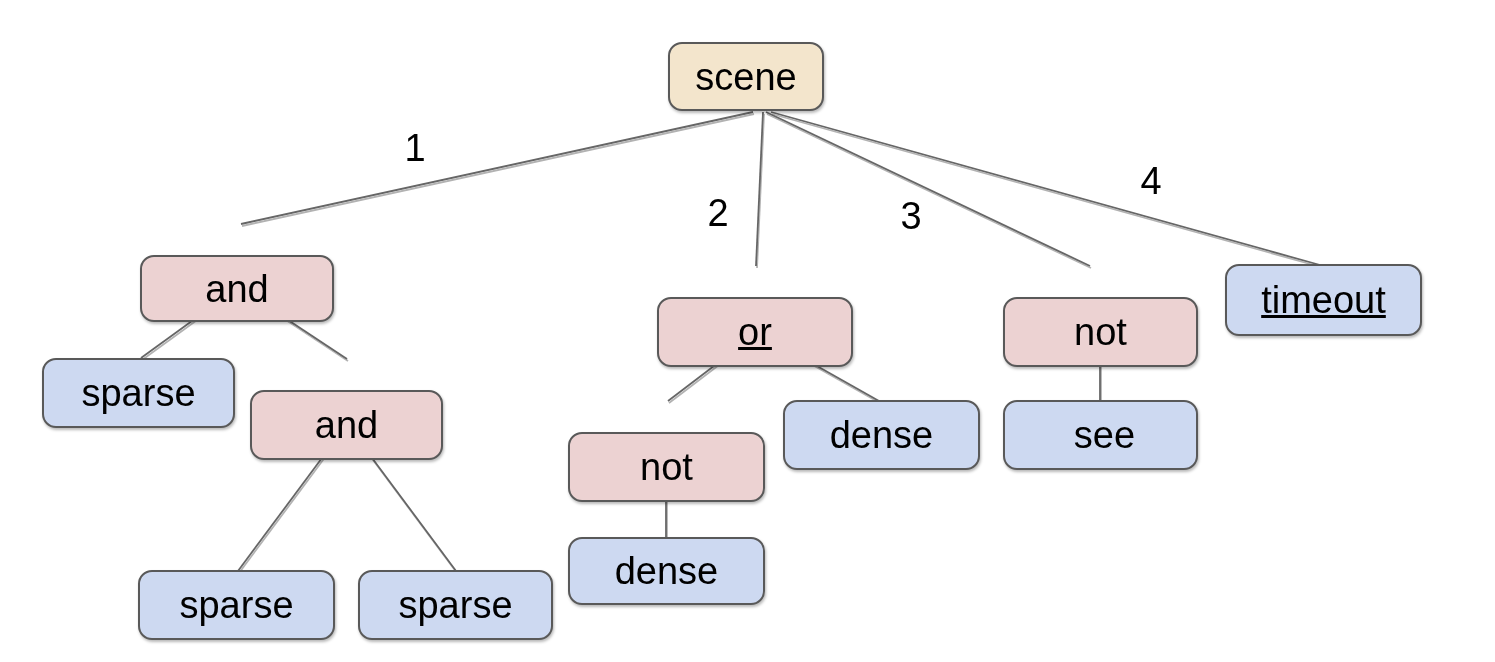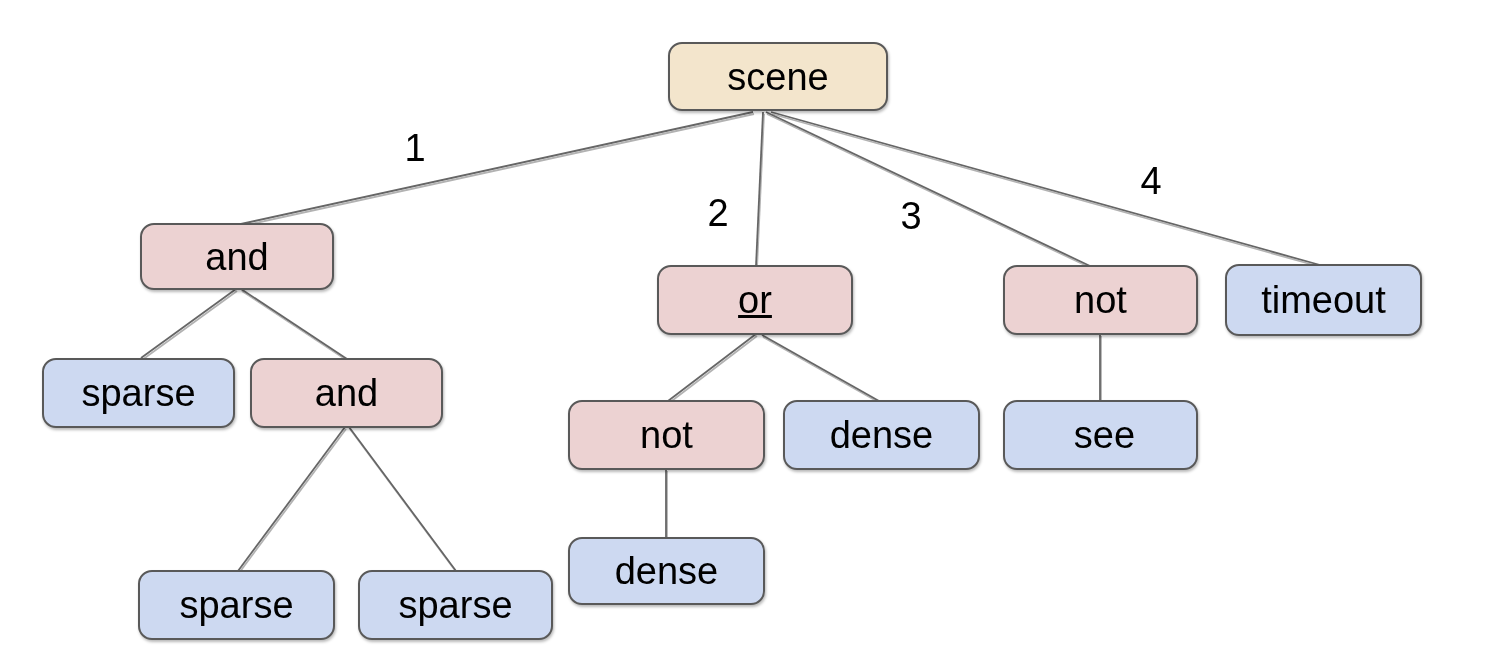--- a/index.html
+++ b/index.html
@@ -38,21 +38,21 @@
     align-items: center;
     justify-content: center;
     border: 2px solid var(--border-color);
     border-radius: 14px;
     font-size: 38px;
     line-height: 1;
     color: var(--text-color);
     box-shadow: 1px 2px 3px rgba(0,0,0,0.28);
   }
   .node.root     { background: var(--root-fill); }
-  .node.operator { background: var(--operator-fill); }
+  .node.operator { background: var(--operator-fill); margin-top: 32px; }
   .node.leaf     { background: var(--leaf-fill); }
   .edge-label {
     position: absolute;
     transform: translate(-50%, -50%);
     font-size: 38px;
     line-height: 1;
     color: var(--text-color);
   }
 </style>
 </head>
@@ -80,25 +80,25 @@
       <line class="edge" x1="349" y1="427" x2="456" y2="571"></line>
       <line class="edge" x1="666" y1="469" x2="666" y2="538"></line>
     </g>
   </svg>
 
   <div class="edge-label" style="left:415px; top:148px;">1</div>
   <div class="edge-label" style="left:718px; top:213px;">2</div>
   <div class="edge-label" style="left:911px; top:216px;">3</div>
   <div class="edge-label" style="left:1151px; top:181px;">4</div>
 
-  <div class="node root" style="left:668px;  top:42px;  width:220px; height:69px;">scene</div>
+  <div class="node root" style="left:668px;  top:42px;  width:156px; height:69px;">scene</div>
   <div class="node operator" style="left:140px;  top:223px; width:194px; height:67px;">and</div>
   <div class="node operator" style="left:657px;  top:265px; width:196px; height:70px;text-decoration:underline;">or</div>
   <div class="node operator" style="left:1003px; top:265px; width:195px; height:70px;">not</div>
-  <div class="node leaf" style="left:1225px; top:264px; width:197px; height:72px;">timeout</div>
+  <div class="node leaf" style="left:1225px; top:264px; width:197px; height:72px;text-decoration:underline;">timeout</div>
   <div class="node leaf" style="left:42px;   top:358px; width:193px; height:70px;">sparse</div>
   <div class="node operator" style="left:250px;  top:358px; width:193px; height:70px;">and</div>
   <div class="node operator" style="left:568px;  top:400px; width:197px; height:70px;">not</div>
   <div class="node leaf" style="left:783px;  top:400px; width:197px; height:70px;">dense</div>
   <div class="node leaf" style="left:1003px; top:400px; width:195px; height:70px;padding-left:8px;">see</div>
   <div class="node leaf" style="left:138px;  top:570px; width:197px; height:70px;">sparse</div>
   <div class="node leaf" style="left:358px;  top:570px; width:195px; height:70px;">sparse</div>
   <div class="node leaf" style="left:568px;  top:537px; width:197px; height:68px;">dense</div>
 
 </div>

